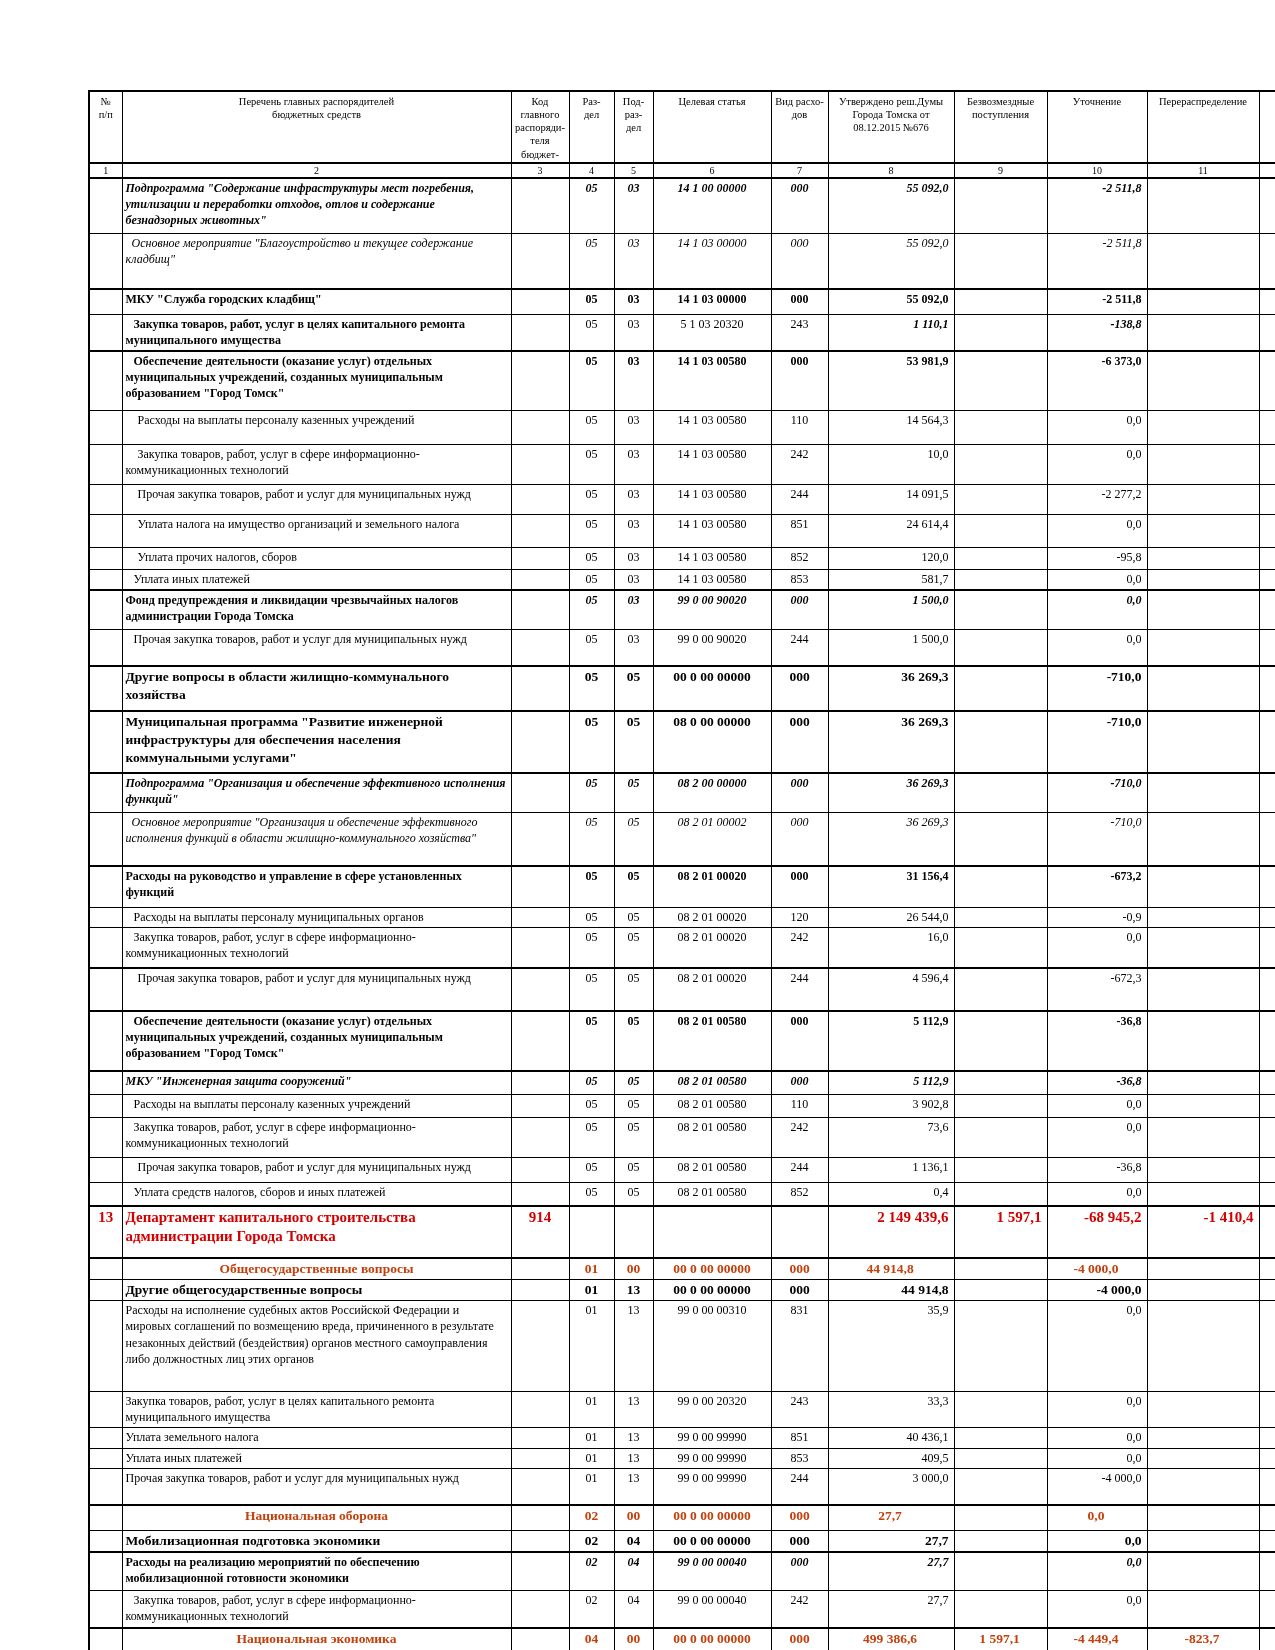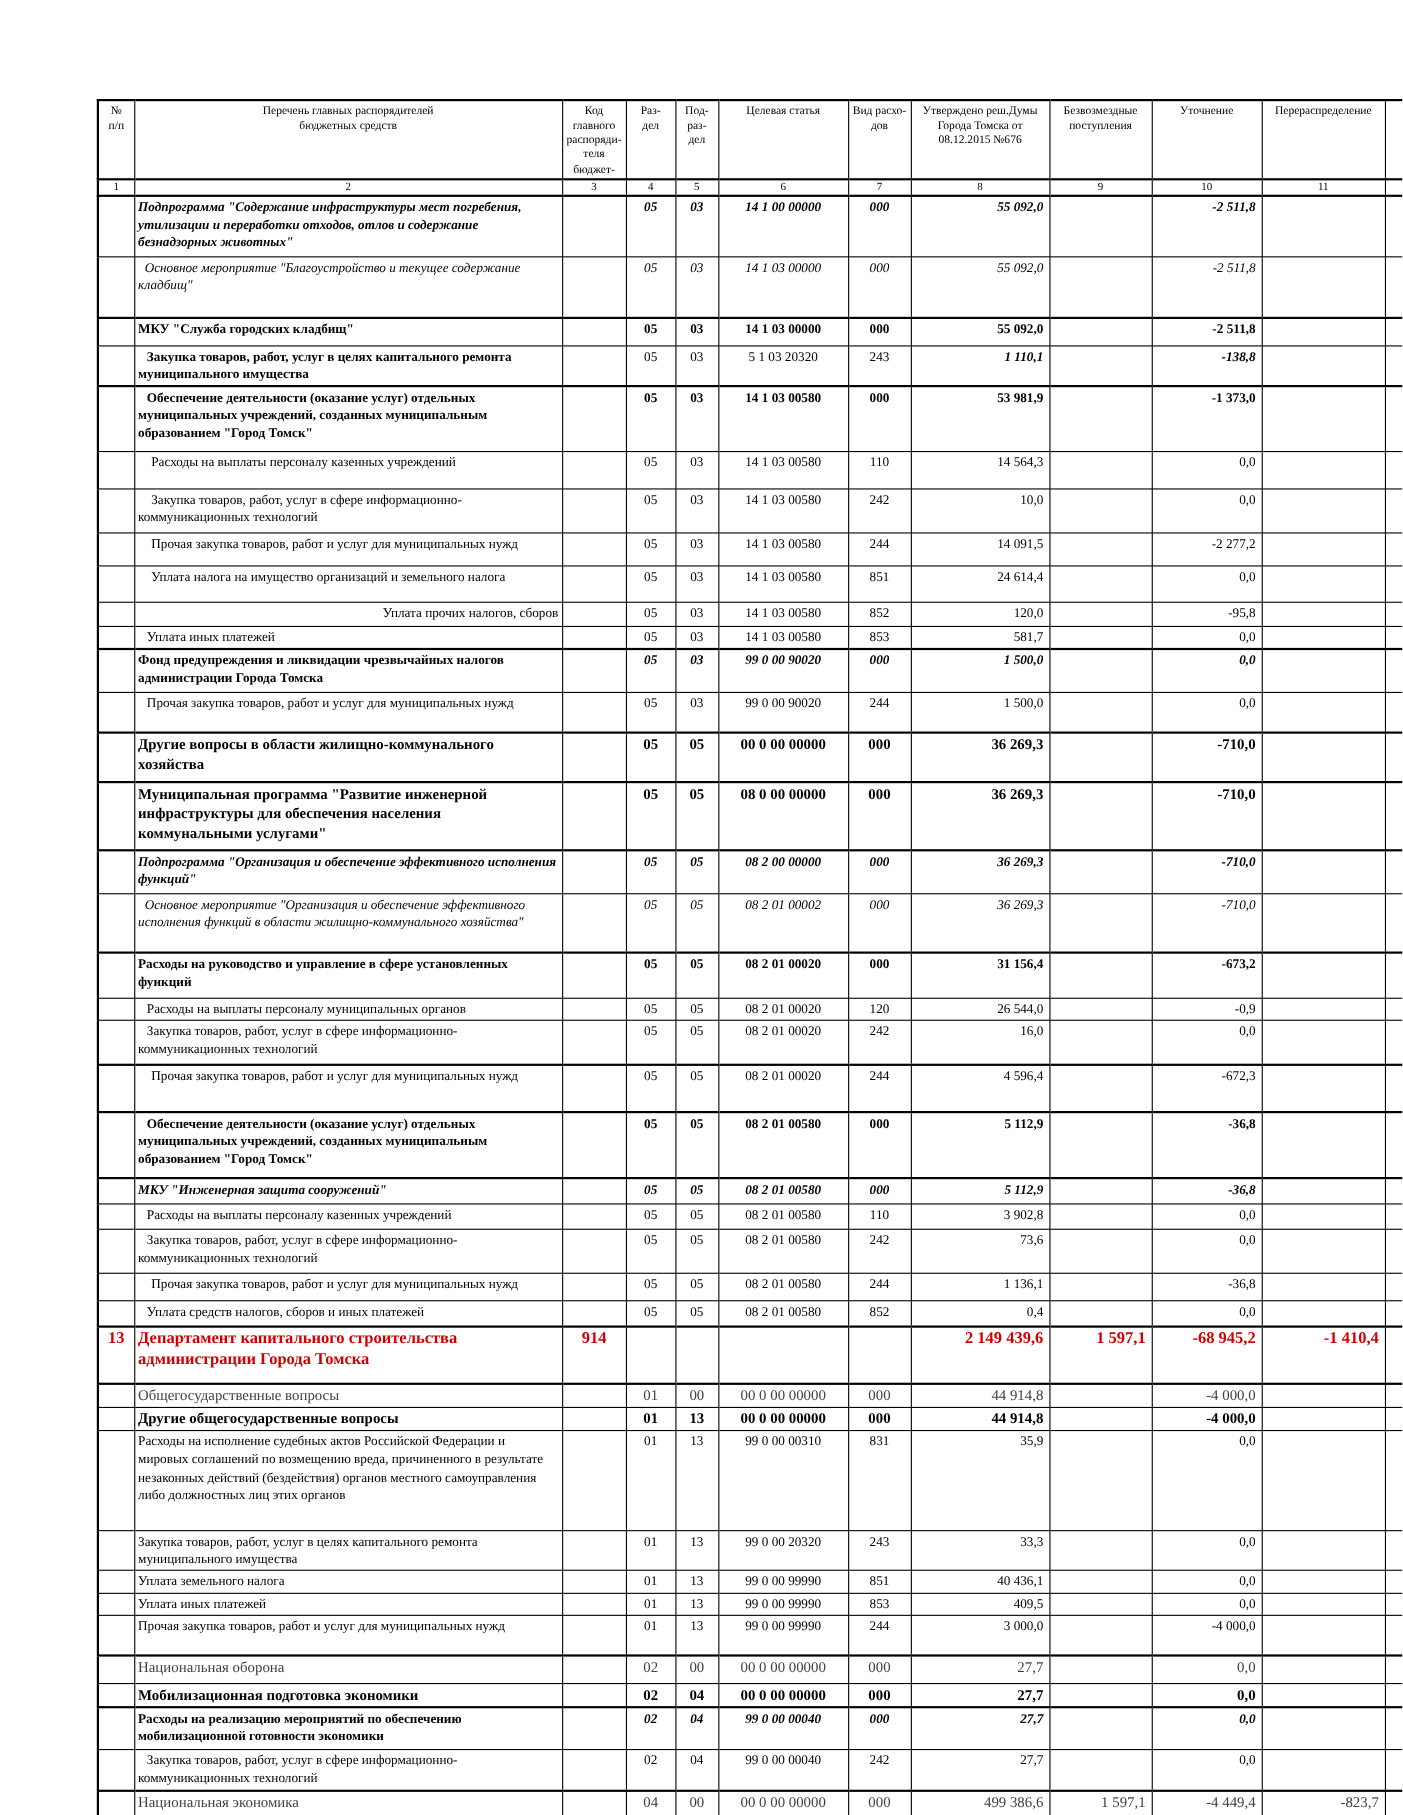--- a/index.html
+++ b/index.html
@@ -14,21 +14,21 @@
         white-space:pre-line;padding-top:3px;border-top:2px solid #000;border-bottom:2px solid #000;}
   thead tr.nums td{font-size:10px;text-align:center;padding:1px 0;border-bottom:2px solid #000;}
   tbody td{font-size:12px;line-height:1.35;}
   .cname{text-align:left;}
   .cc{text-align:center;}
   .camt{text-align:right;padding-right:5px;}
   .b{font-weight:bold;}
   .i{font-style:italic;}
   .bi{font-weight:bold;font-style:italic;}
   .red{color:#d40000;font-weight:bold;}
-  .blue{color:#404040;font-weight:normal;}
+  .blue{color:#c2410c;font-weight:bold;text-align:center;}
   tr.lg td{font-size:13.5px;}
   tr.xl td{font-size:15px;line-height:1.3;}
   tr.bt td{border-top:2px solid #000;}
 </style>
 </head>
 <body>
 
 <div class="page">
   <table class="budget">
     <colgroup>
@@ -147,21 +147,21 @@
         <tr class="bt" style="height: 60px;">
           <td class="cc b"></td>
           <td class="cname b" style="text-indent: 8px;">Обеспечение деятельности (оказание услуг) отдельных муниципальных учреждений, созданных муниципальным образованием "Город Томск"</td>
           <td class="cc b"></td>
           <td class="cc b">05</td>
           <td class="cc b">03</td>
           <td class="cc b">14 1 03 00580</td>
           <td class="cc b">000</td>
           <td class="camt b">53 981,9</td>
           <td class="camt b"></td>
-          <td class="camt b">-1 373,0</td>
+          <td class="camt b">-6 373,0</td>
           <td class="camt b"></td>
           <td class="cc"></td>
         </tr>
         <tr class="" style="height: 34px;">
           <td class="cc"></td>
           <td class="cname" style="text-indent: 12px;">Расходы на выплаты персоналу казенных учреждений</td>
           <td class="cc"></td>
           <td class="cc">05</td>
           <td class="cc">03</td>
           <td class="cc">14 1 03 00580</td>
@@ -209,21 +209,21 @@
           <td class="cc">14 1 03 00580</td>
           <td class="cc">851</td>
           <td class="camt">24 614,4</td>
           <td class="camt"></td>
           <td class="camt">0,0</td>
           <td class="camt"></td>
           <td class="cc"></td>
         </tr>
         <tr class="" style="height: 22px;">
           <td class="cc"></td>
-          <td class="cname" style="text-indent: 12px; text-align: right;">Уплата прочих налогов, сборов</td>
+          <td class="cname" style="text-indent: 12px;">Уплата прочих налогов, сборов</td>
           <td class="cc"></td>
           <td class="cc">05</td>
           <td class="cc">03</td>
           <td class="cc">14 1 03 00580</td>
           <td class="cc">852</td>
           <td class="camt">120,0</td>
           <td class="camt"></td>
           <td class="camt">-95,8</td>
           <td class="camt"></td>
           <td class="cc"></td>

